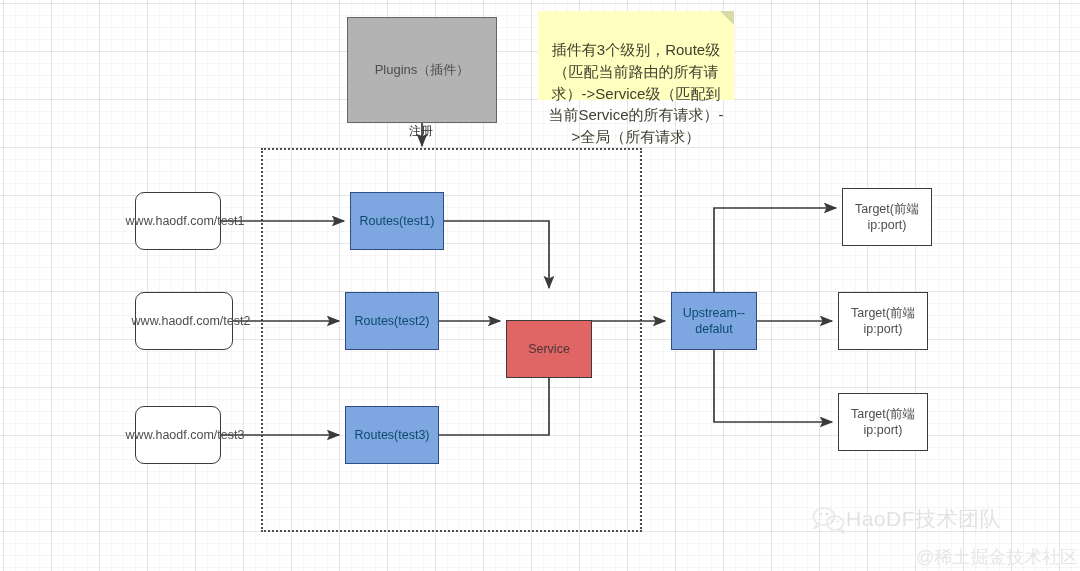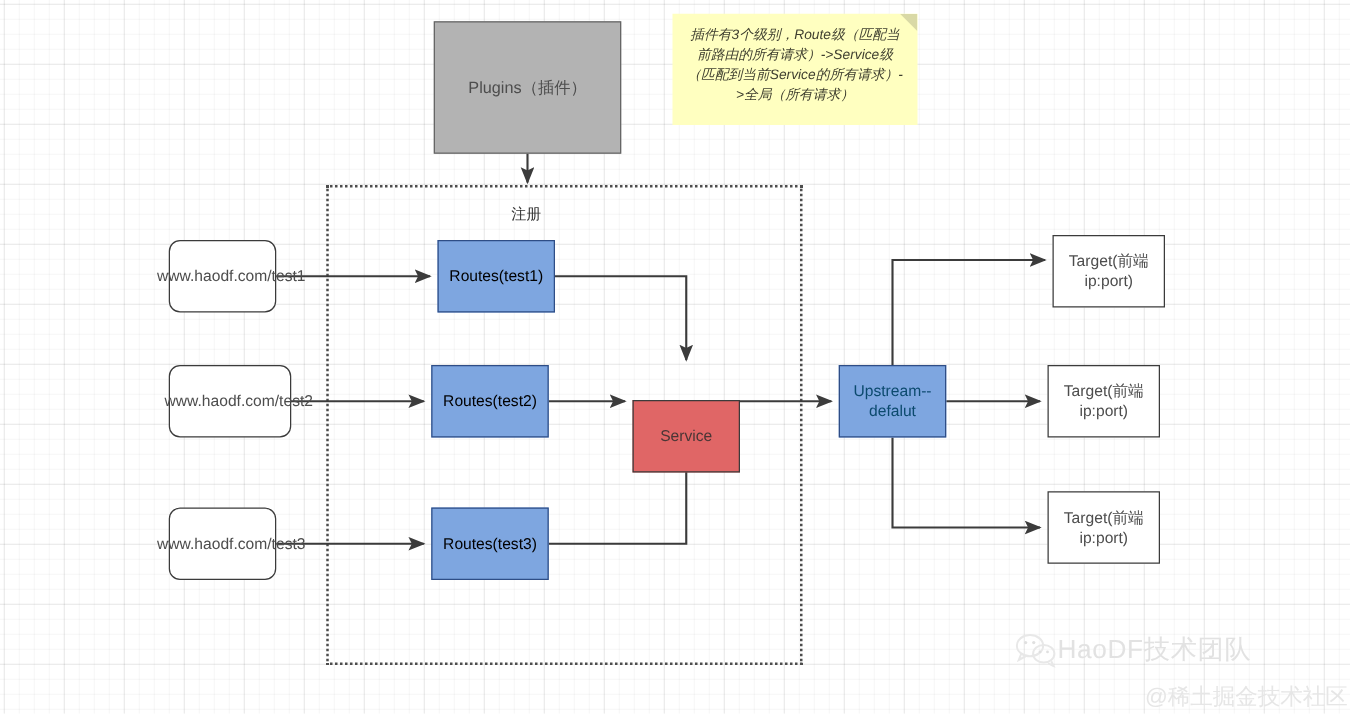--- a/index.html
+++ b/index.html
@@ -40,21 +40,21 @@
     border: 1.6px solid #3b3b3b;
     border-radius: 9px;
     background: #ffffff;
     font-size: 12.5px;
     padding-left: 14px;
   }
   .node-route {
     border: 1.6px solid #2e4d86;
     background: #7ea6e0;
     font-size: 12.5px;
-    color: #000000;
+    color: #0c4a6e;
   }
   .node-service {
     border: 1.6px solid #3b3b3b;
     background: #e06666;
     font-size: 12.5px;
     color: #4a3636;
   }
   .node-upstream {
     border: 1.6px solid #2e4d86;
     background: #7ea6e0;
@@ -72,26 +72,25 @@
     font-size: 13px;
     color: #4d4d4d;
     margin-top: 12px;
   }
 
   .sticky {
     position: absolute;
     box-sizing: border-box;
     background: #ffffc0;
     color: #3f3f2f;
-    font-size: 11px;
+    font-size: 15px;
     line-height: 1.45;
     text-align: center;
-    padding: 10px 10px 10px 10px;
+    padding: 28px 10px 10px 10px;
     z-index: 3;
-    font-style: italic;
   }
   .sticky-fold {
     position: absolute;
     top: 0;
     right: 0;
     width: 14px;
     height: 14px;
     background: #d9d9a6;
     clip-path: polygon(0 0, 100% 0, 100% 100%);
     z-index: 4;
@@ -103,21 +102,20 @@
     border: 2px dotted #4d4d4d;
     z-index: 1;
   }
 
   .edge-label {
     position: absolute;
     font-size: 12px;
     color: #333333;
     z-index: 4;
     white-space: nowrap;
-    margin-top: 40px;
   }
 
   svg.wires {
     position: absolute;
     left: 0;
     top: 0;
     width: 1080px;
     height: 571px;
     z-index: 2;
     pointer-events: none;

